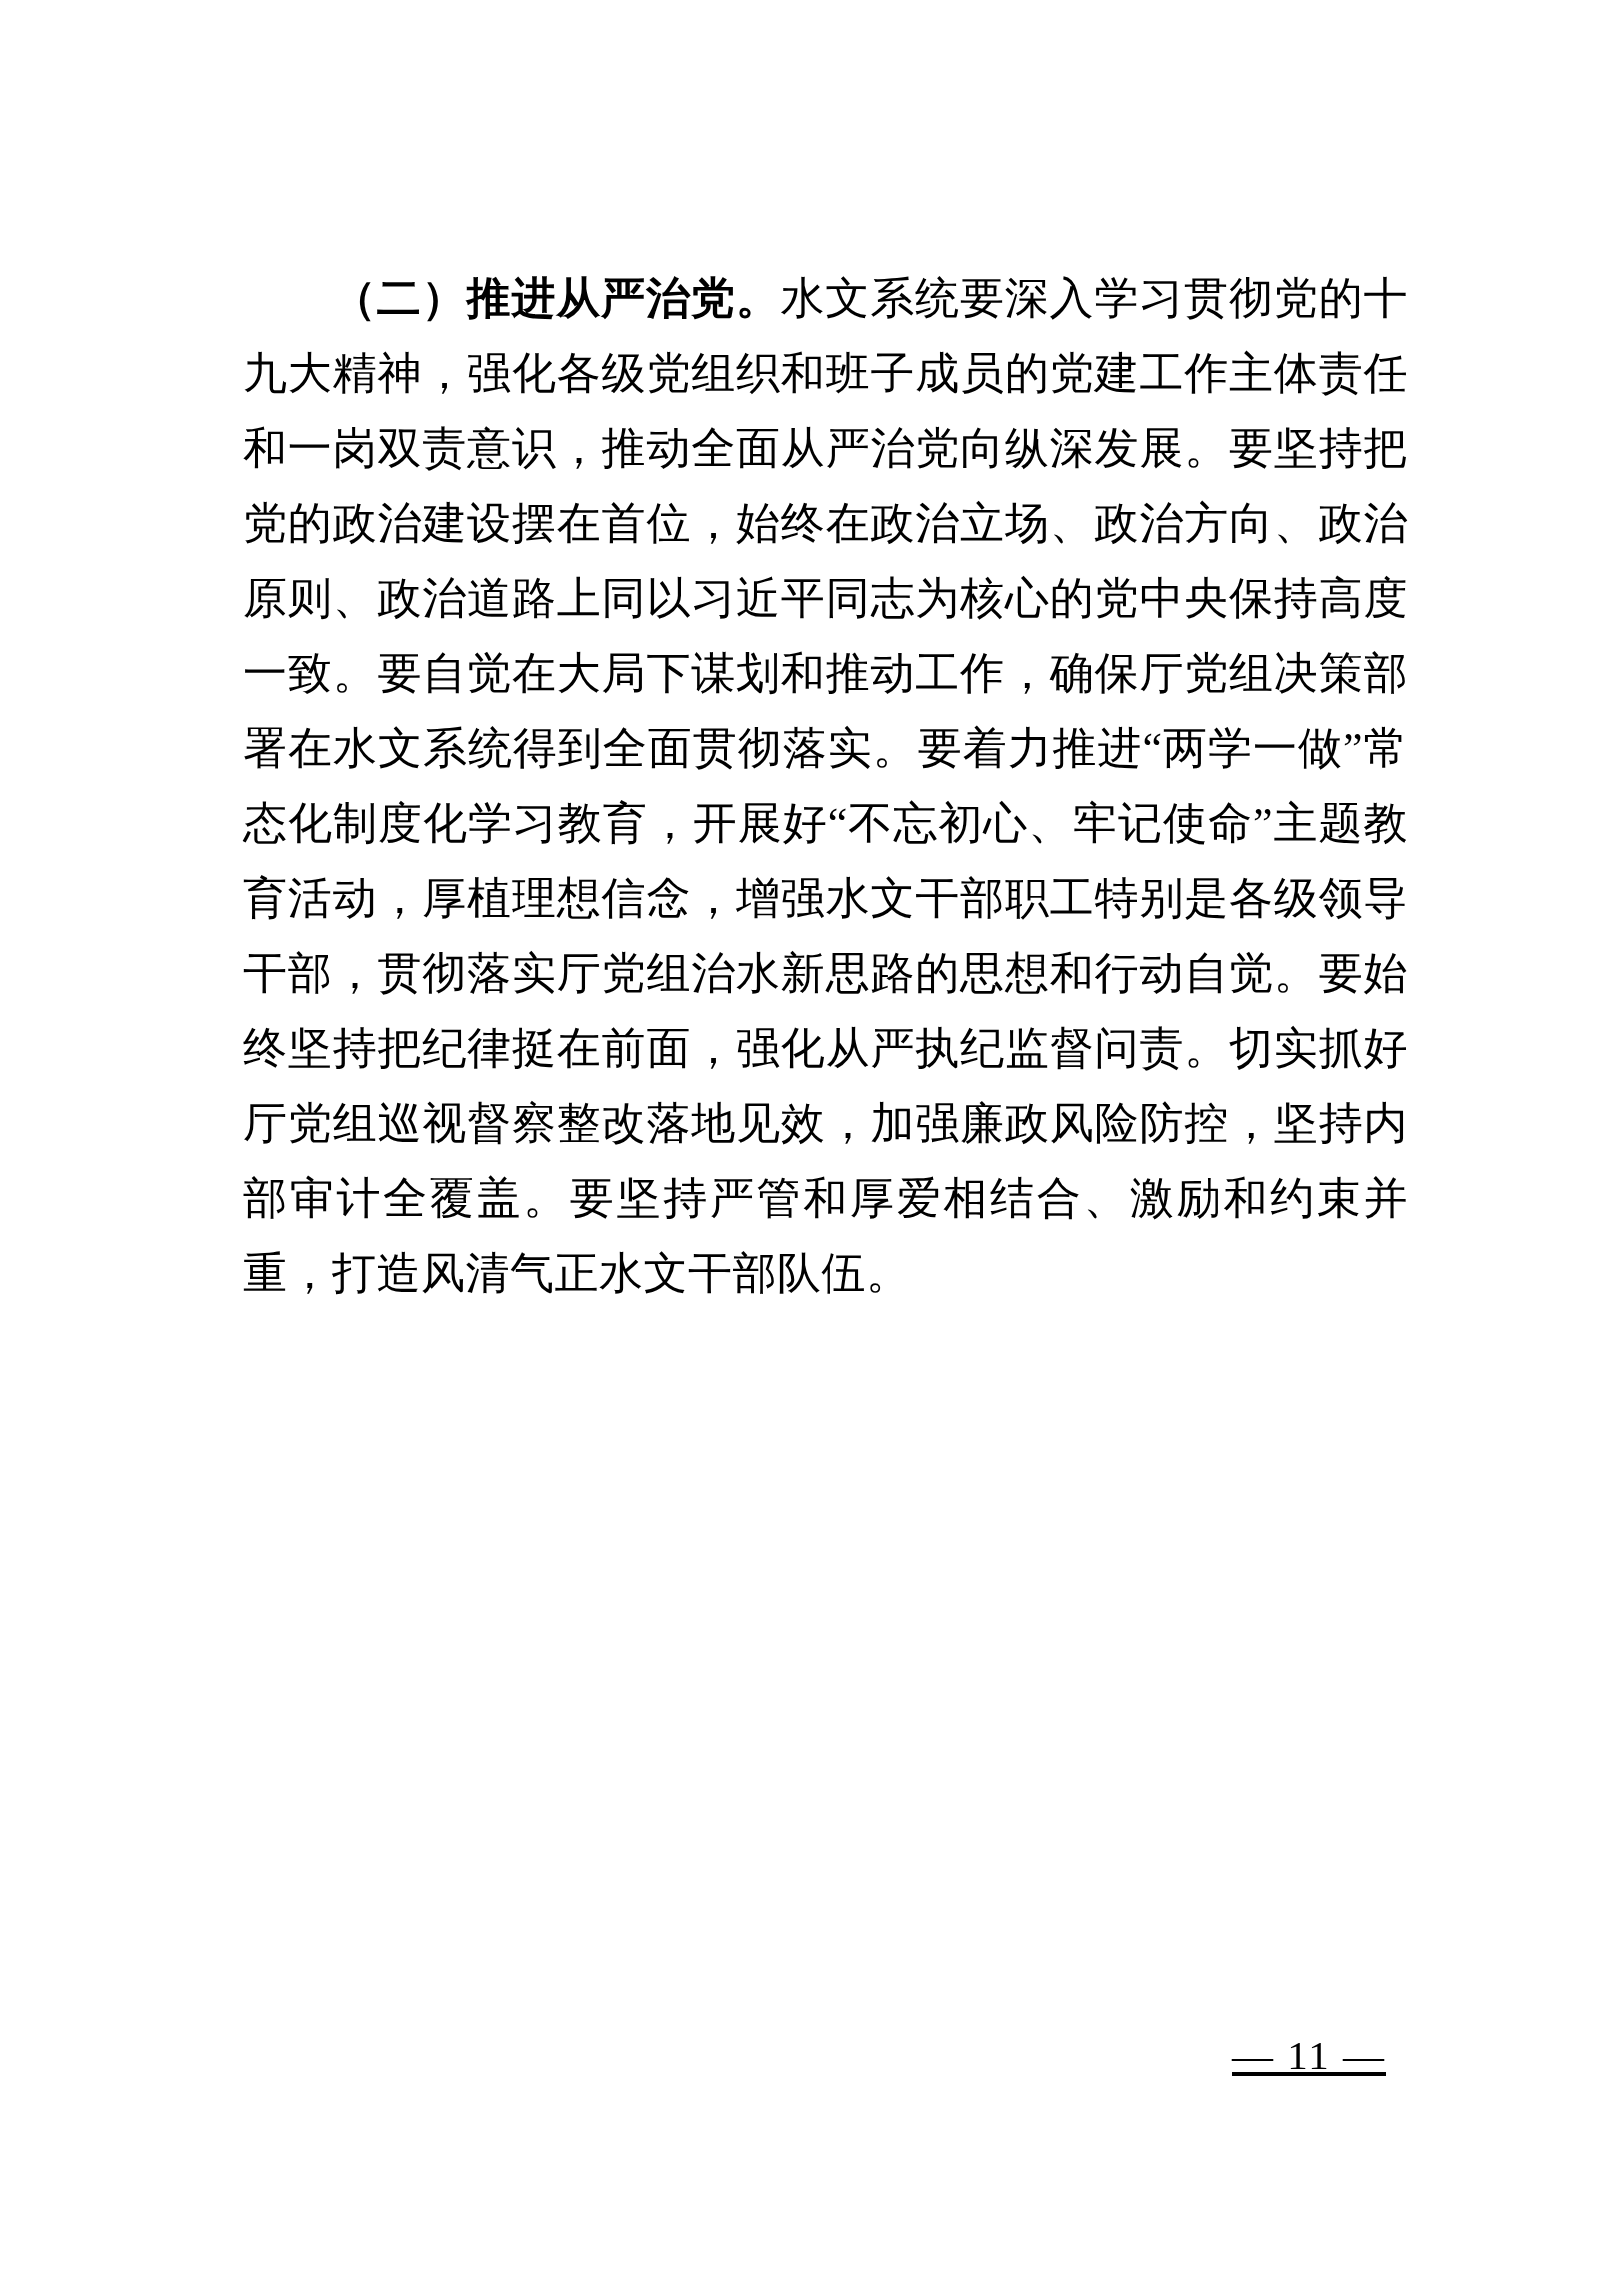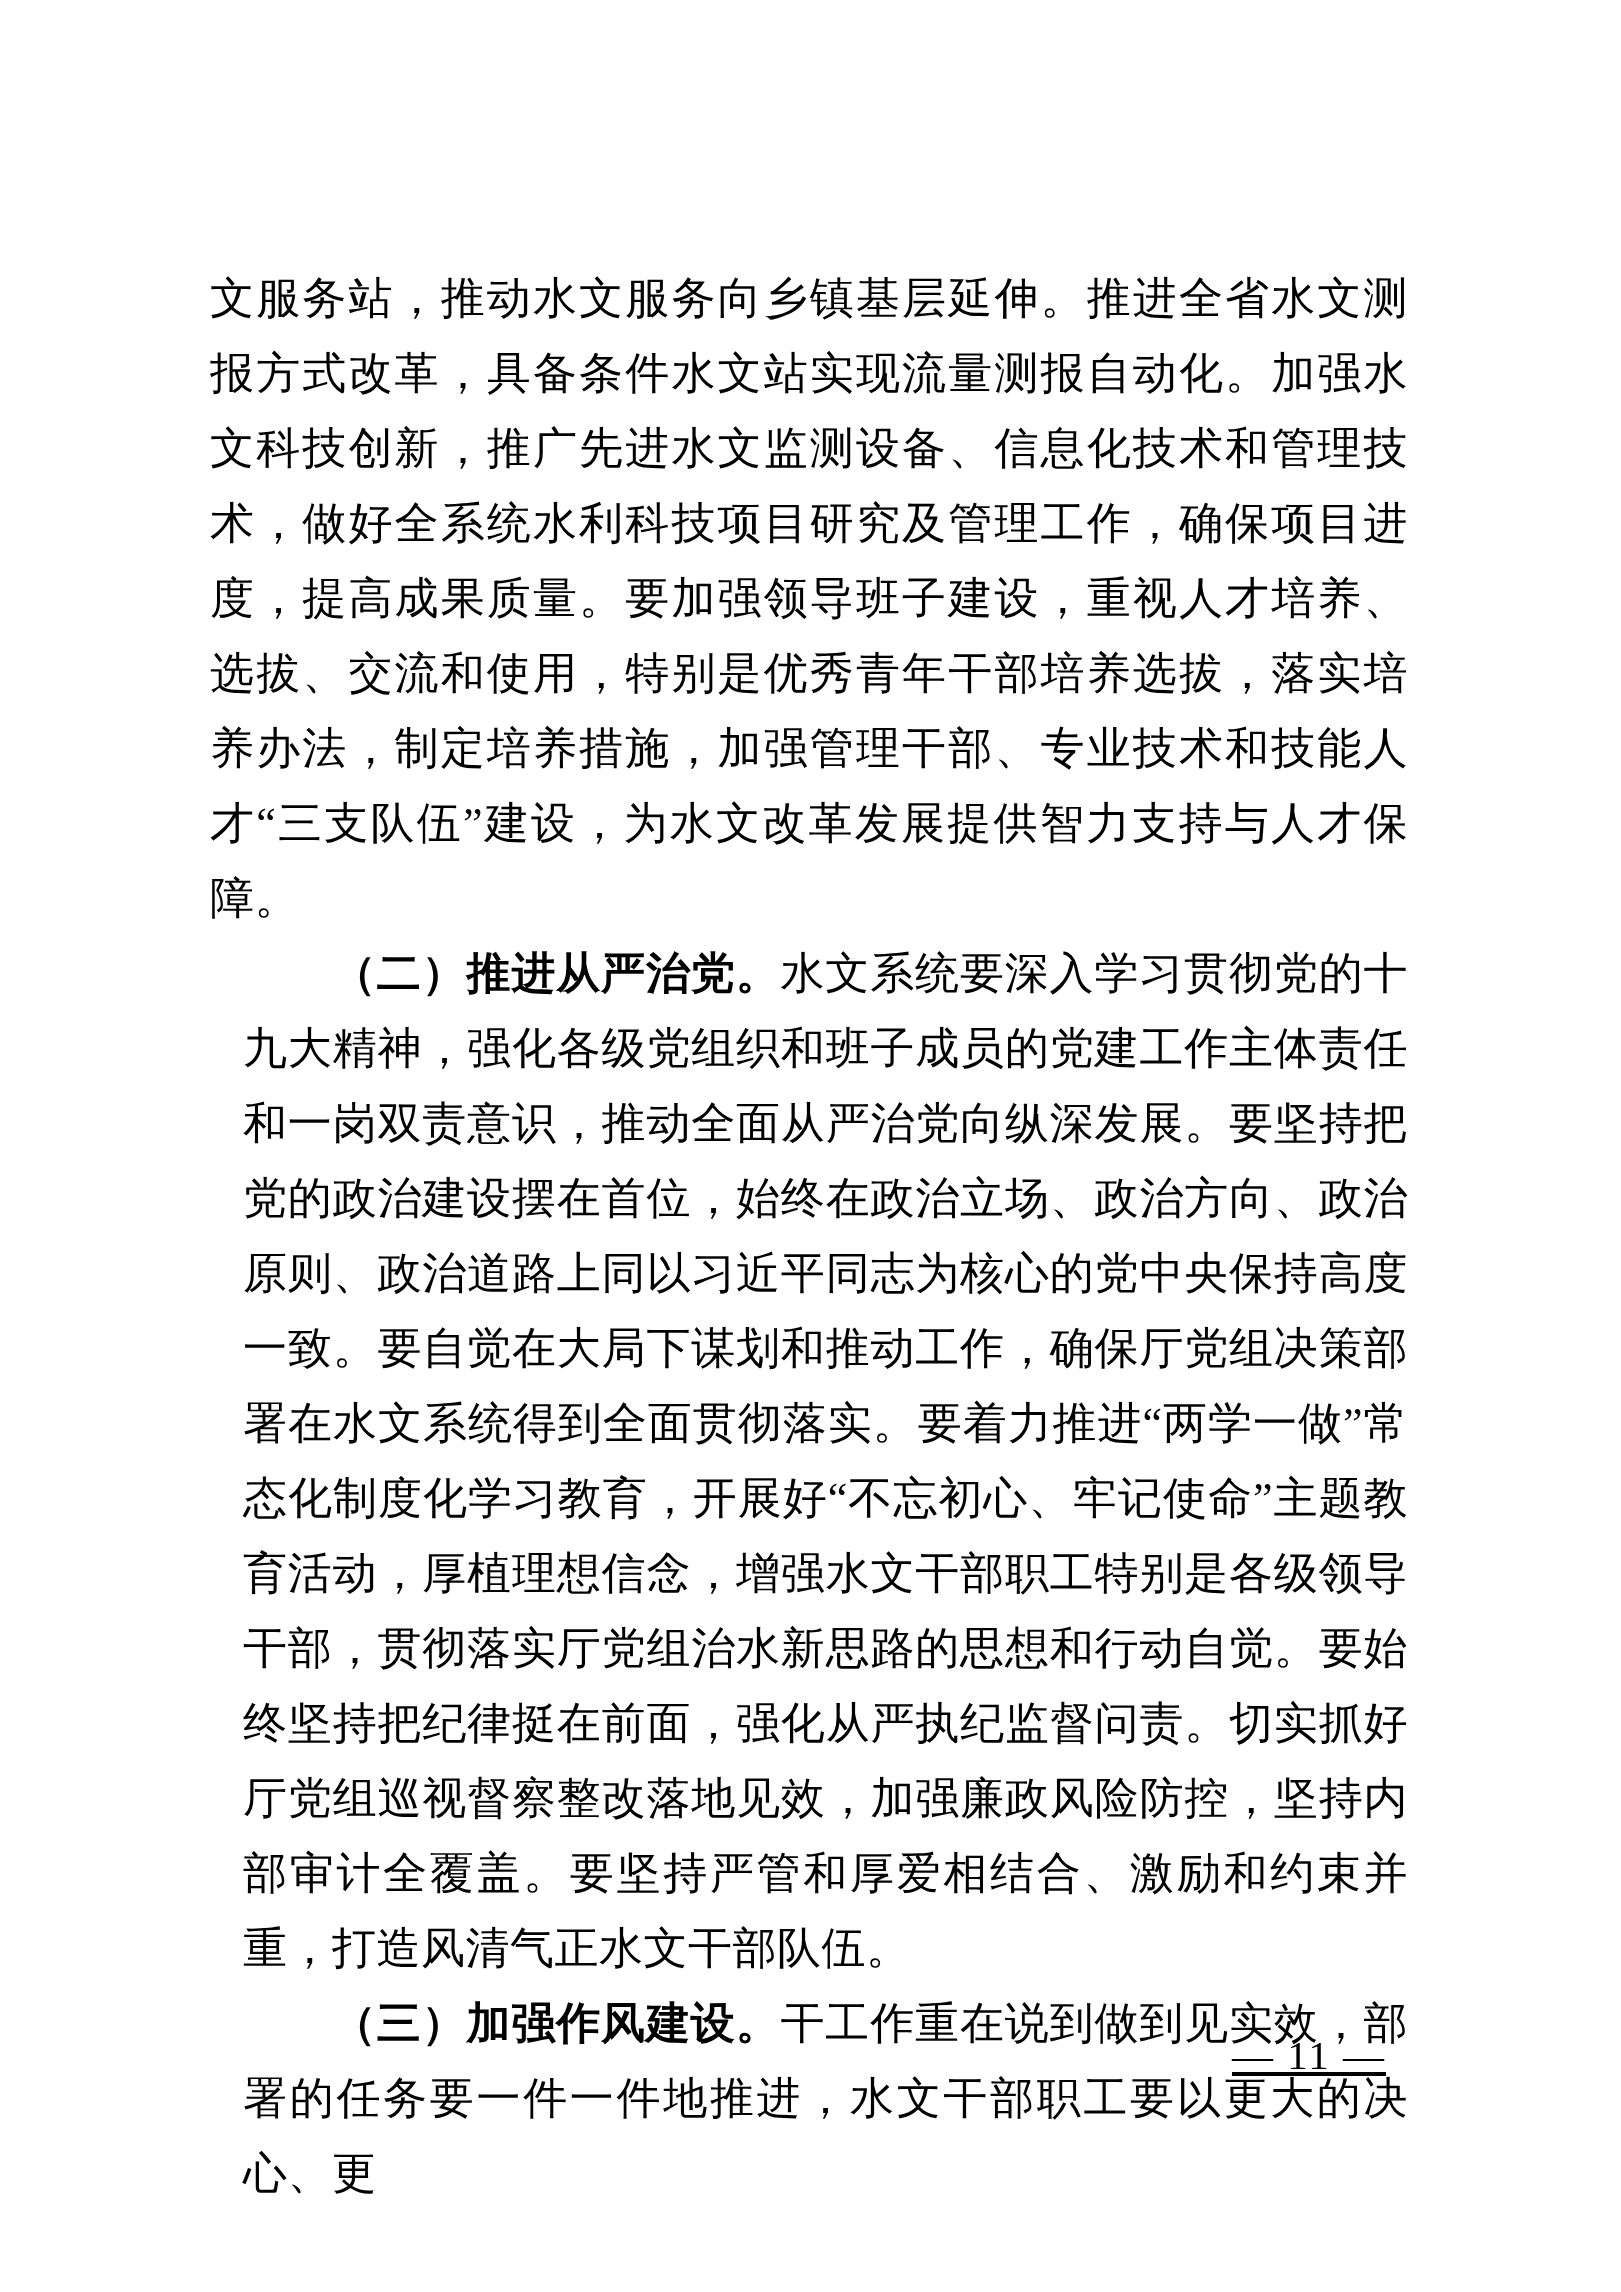--- a/index.html
+++ b/index.html
@@ -49,23 +49,21 @@
     white-space: nowrap;
     text-decoration: underline;
   }
 </style>
 </head>
 <body>
 
 <div class="page">
   <div class="content">
 
-    <p class="para"><span>文服务站，推动水文服务向乡镇基层延伸。推进全省水文测报方式改革，具备条件水文站实现流量测报自动化。加强水文科技创新，推广先进水文监测设备、信息化技术和管理技术，做好全系统水利科技项目研究及管理工作，确保项目进度，提高成果质量。要加强领导班子建设，重视人才培养、选拔、交流和使用，特别是优秀青年干部培养选拔，落实培养办法，制定培养措施，加强管理干部、专业技术和技能人才“三支队伍”建设，为水文改革发展提供智力支持与人才保障。</span></p>
 
     <p class="para indent"><span class="bold-lead">（二）推进从严治党。</span><span>水文系统要深入学习贯彻党的十九大精神，强化各级党组织和班子成员的党建工作主体责任和一岗双责意识，推动全面从严治党向纵深发展。要坚持把党的政治建设摆在首位，始终在政治立场、政治方向、政治原则、政治道路上同以习近平同志为核心的党中央保持高度一致。要自觉在大局下谋划和推动工作，确保厅党组决策部署在水文系统得到全面贯彻落实。要着力推进“两学一做”常态化制度化学习教育，开展好“不忘初心、牢记使命”主题教育活动，厚植理想信念，增强水文干部职工特别是各级领导干部，贯彻落实厅党组治水新思路的思想和行动自觉。要始终坚持把纪律挺在前面，强化从严执纪监督问责。切实抓好厅党组巡视督察整改落地见效，加强廉政风险防控，坚持内部审计全覆盖。要坚持严管和厚爱相结合、激励和约束并重，打造风清气正水文干部队伍。</span></p>
 
-    <p class="para indent"><span class="bold-lead">（三）加强作风建设。</span><span>干工作重在说到做到见实效，部署的任务要一件一件地推进，水文干部职工要以更大的决心、更</span></p>
 
   </div>
 
   <div class="page-number"><span>— 11 —</span></div>
 </div>
 
 
 </body></html>

